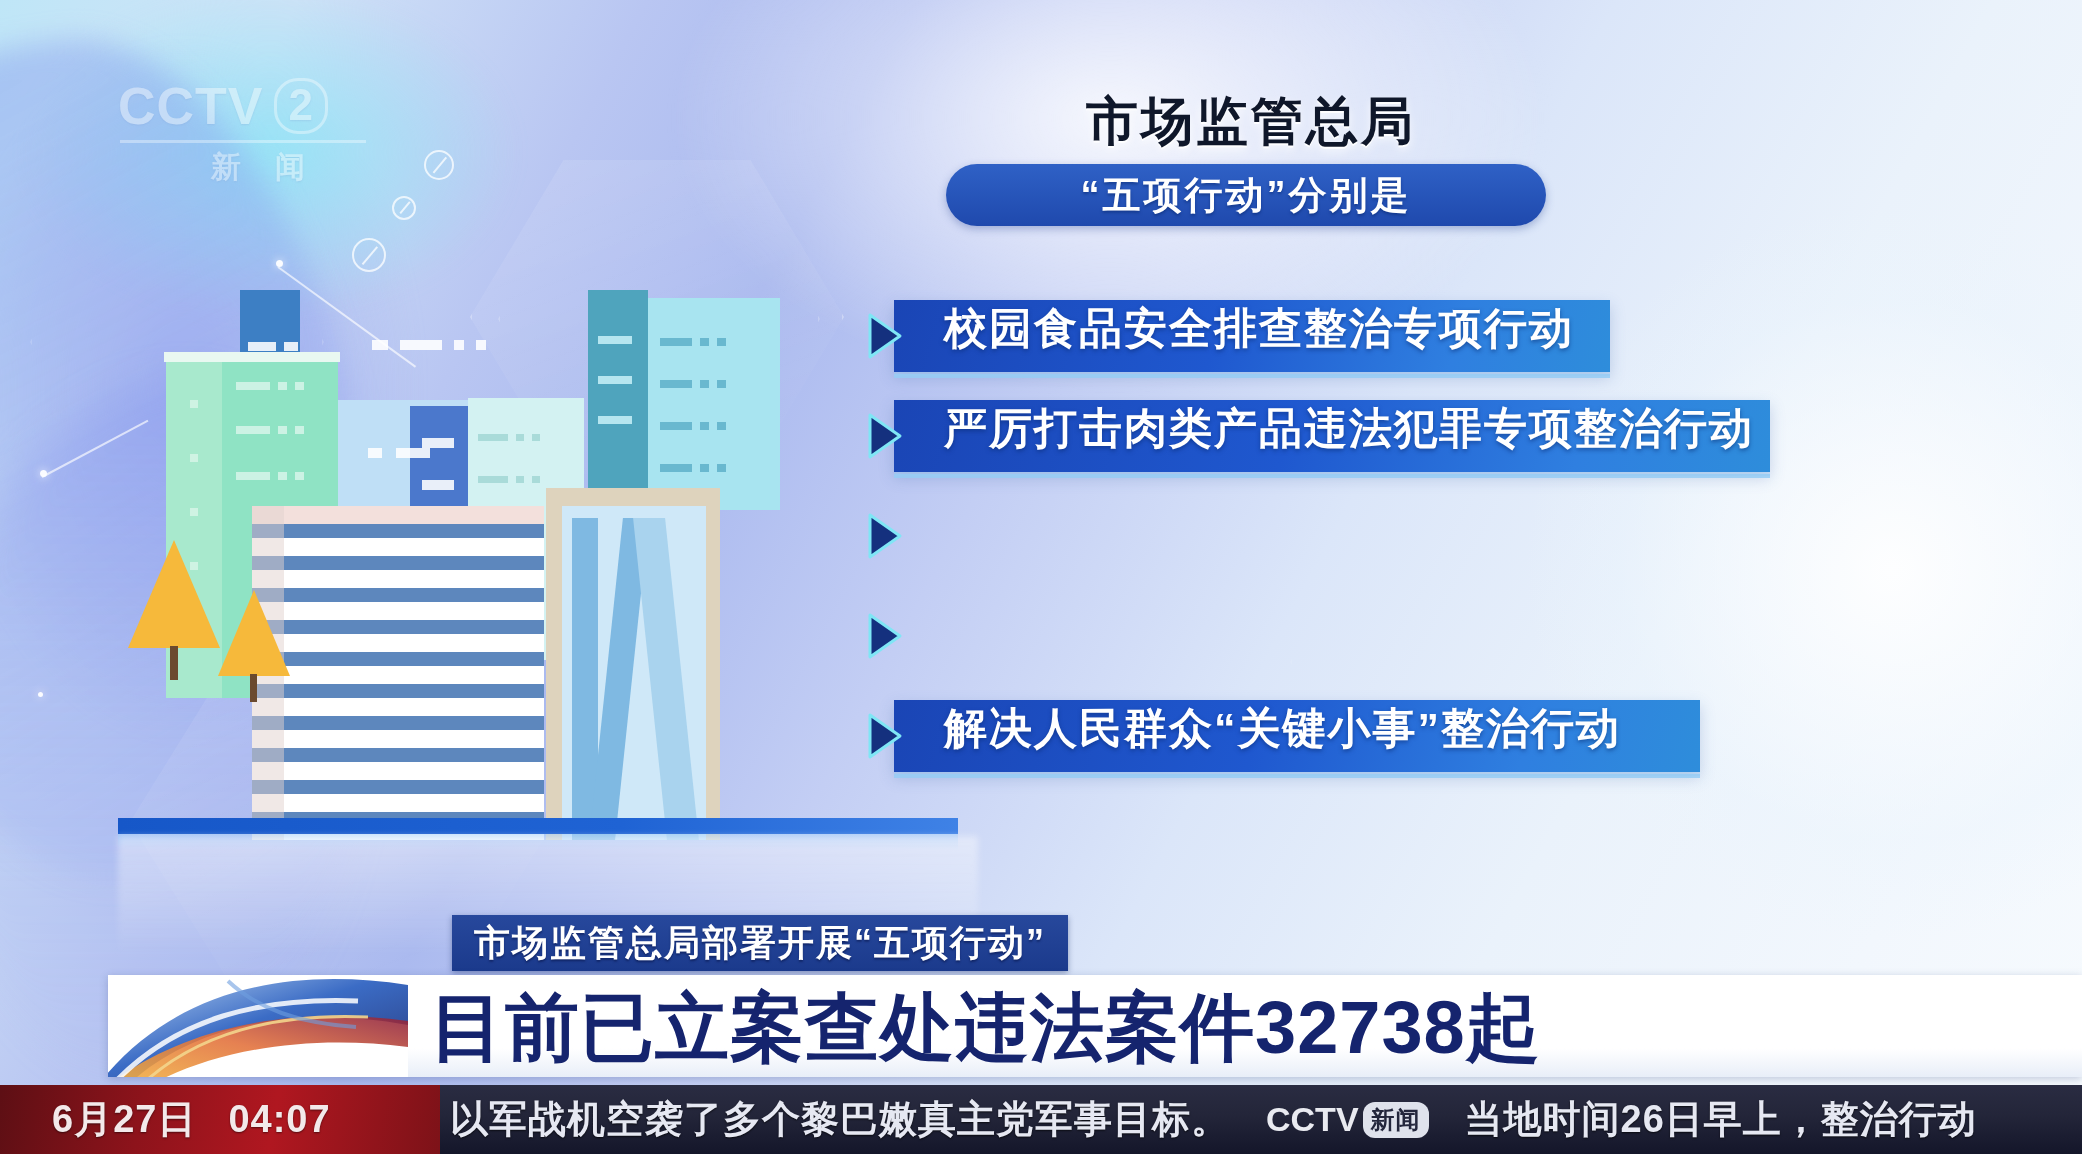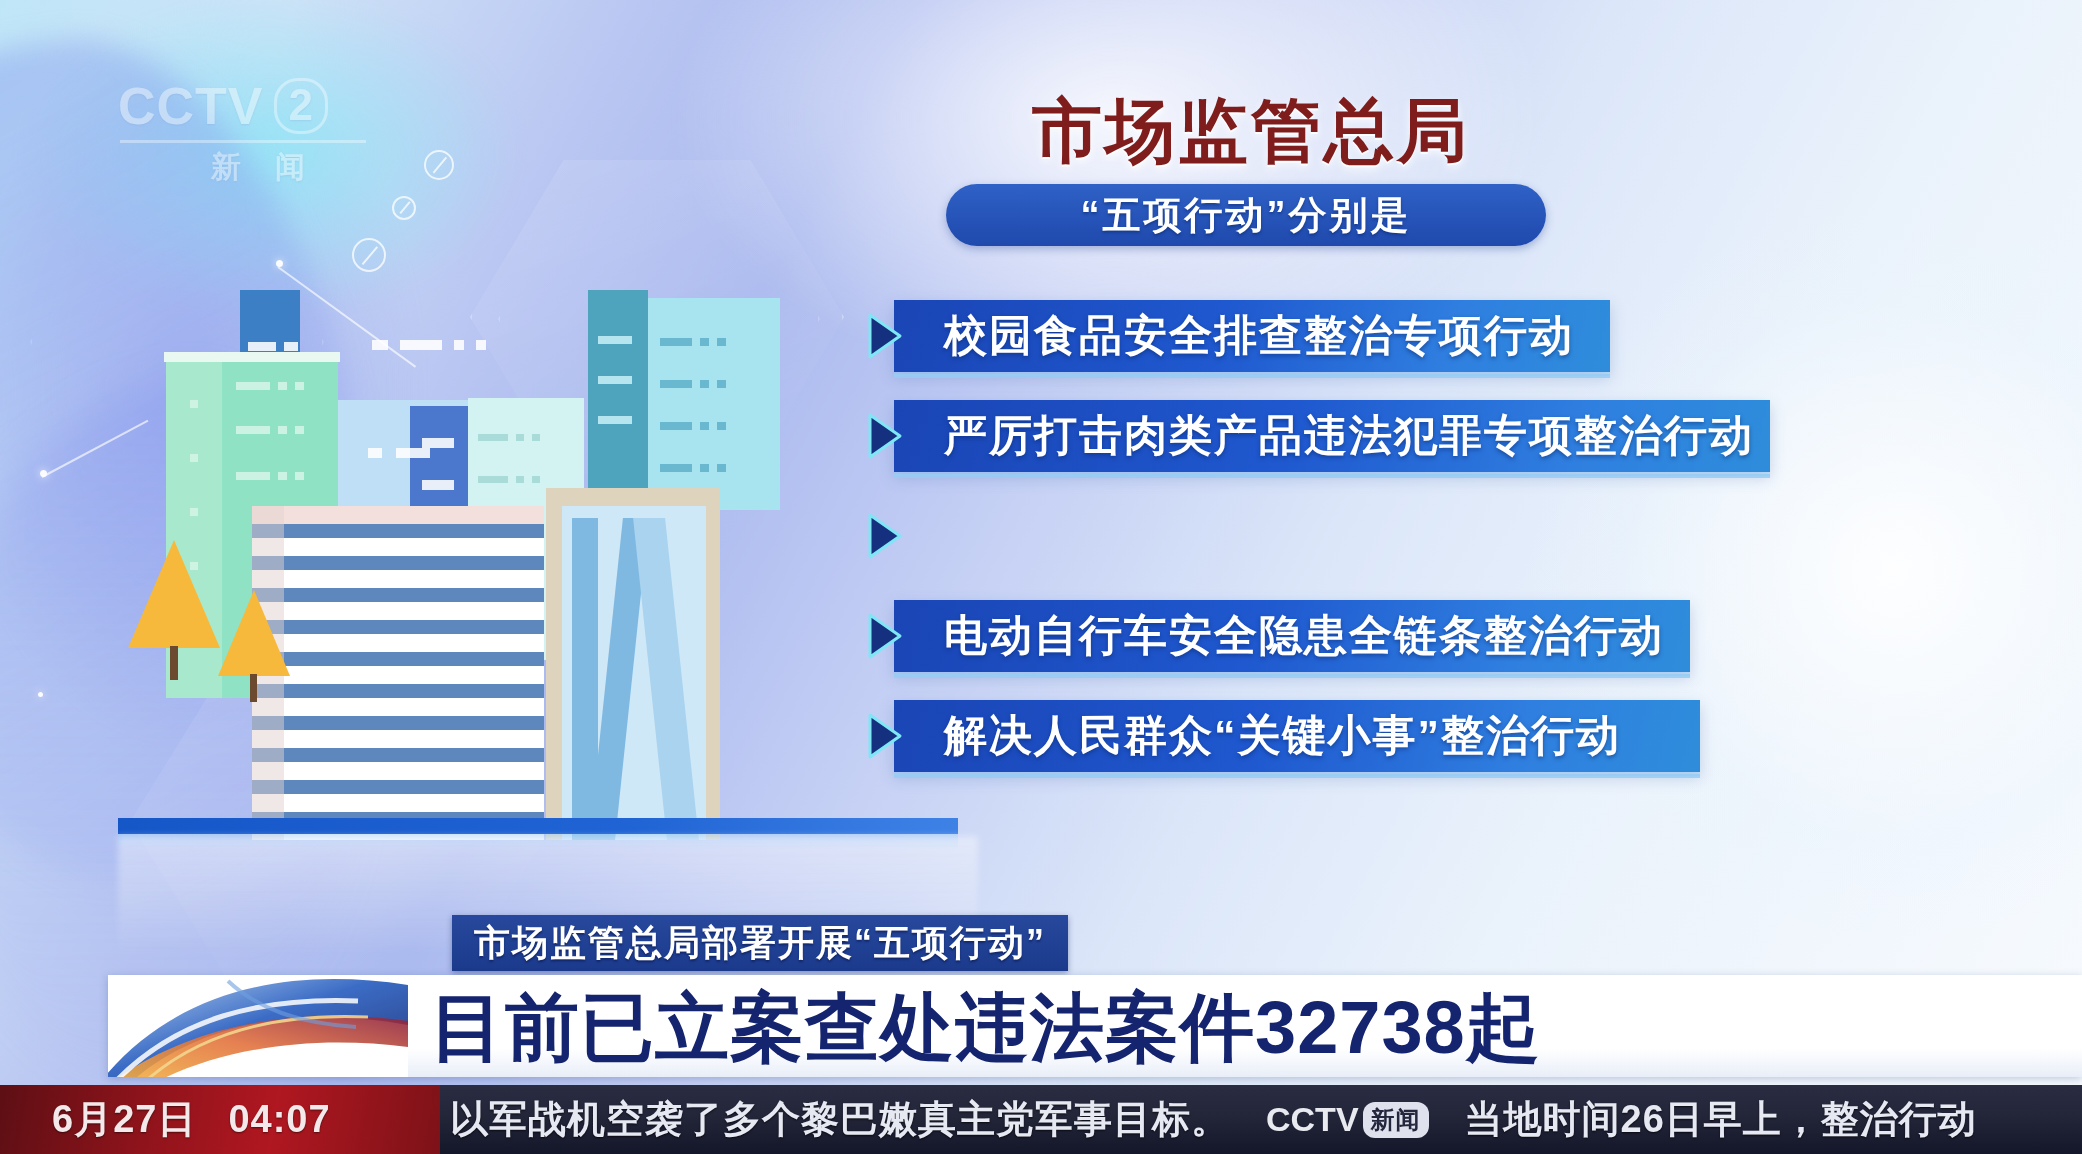--- a/index.html
+++ b/index.html
@@ -215,23 +215,23 @@
   }
 
   
   .panel {
     position: absolute;
     left: 860px;
     top: 92px;
     width: 1160px;
   }
   .panel-title {
-    font-size: 70px;
-    font-weight: 700;
-    color: #7f1d1d;
+    font-size: 52px;
+    font-weight: 700;
+    color: #0f172a;
     letter-spacing: 3px;
     text-align: center;
     width: 610px;
     margin-left: 86px;
     text-shadow: 0 2px 0 rgba(255,255,255,0.9), 0 4px 8px rgba(255,255,255,0.8);
     line-height: 1.12;
   }
   .panel-subbar {
     margin: 14px 0 0 86px;
     width: 600px;
@@ -268,21 +268,20 @@
     position: absolute;
     left: 0; top: 50%;
     transform: translateY(-50%);
     width: 46px; height: 50px;
     z-index: 3;
   }
   .action-bar {
     margin-left: 32px;
     height: 72px;
     display: flex;
-    align-items: center;
     padding: 0 26px 0 50px;
     background: linear-gradient(105deg, #1a45b5 0%, #1f58cf 45%, #2f7fe0 78%, #2e8ddb 100%);
     box-shadow: 0 4px 0 rgba(160,200,240,0.55), 0 6px 14px rgba(60,100,170,0.25);
     position: relative;
   }
   .action-bar::after {
     content: "";
     position: absolute;
     left: 0; right: 0; bottom: -6px;
     height: 4px;
@@ -604,23 +603,20 @@
       </div>
       <div class="action-row">
         <div class="chev"><svg width="46" height="50" viewBox="0 0 46 50">
             <path d="M8 4 L38 25 L8 46 Z" fill="#14307e" stroke="#7fe6f5" stroke-width="3" stroke-linejoin="round"></path>
           </svg></div>
       </div>
       <div class="action-row">
         <div class="chev"><svg width="46" height="50" viewBox="0 0 46 50">
             <path d="M8 4 L38 25 L8 46 Z" fill="#14307e" stroke="#7fe6f5" stroke-width="3" stroke-linejoin="round"></path>
           </svg></div>
-        <div class="action-bar" style="width: 720px;">
-          <span>电动自行车安全隐患全链条整治行动</span>
-        </div>
       </div>
       <div class="action-row">
         <div class="chev"><svg width="46" height="50" viewBox="0 0 46 50">
             <path d="M8 4 L38 25 L8 46 Z" fill="#14307e" stroke="#7fe6f5" stroke-width="3" stroke-linejoin="round"></path>
           </svg></div>
         <div class="action-bar" style="width: 730px;">
           <span>解决人民群众“关键小事”整治行动</span>
         </div>
       </div>
     </div>

